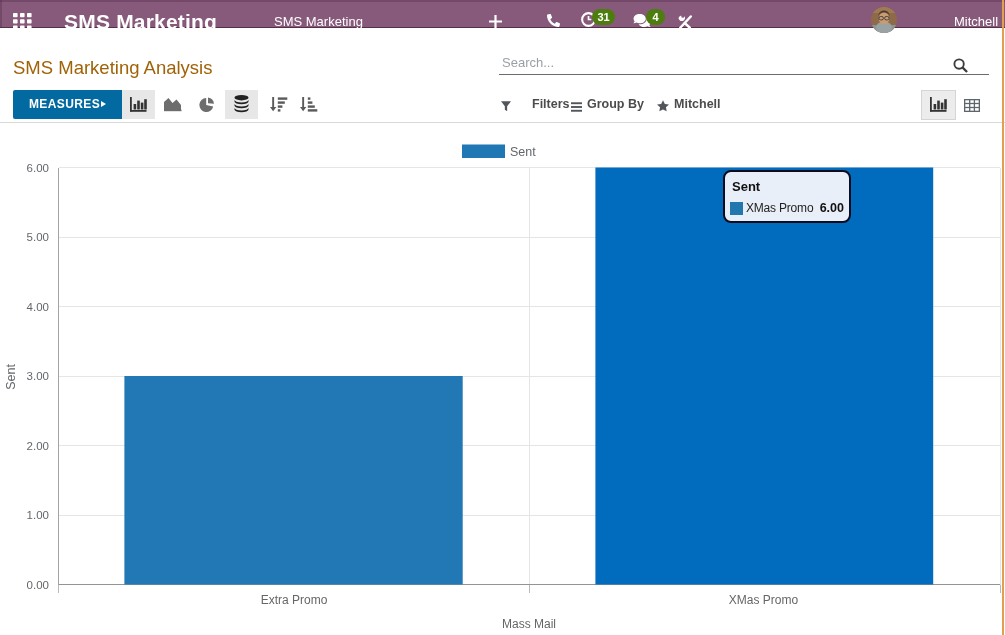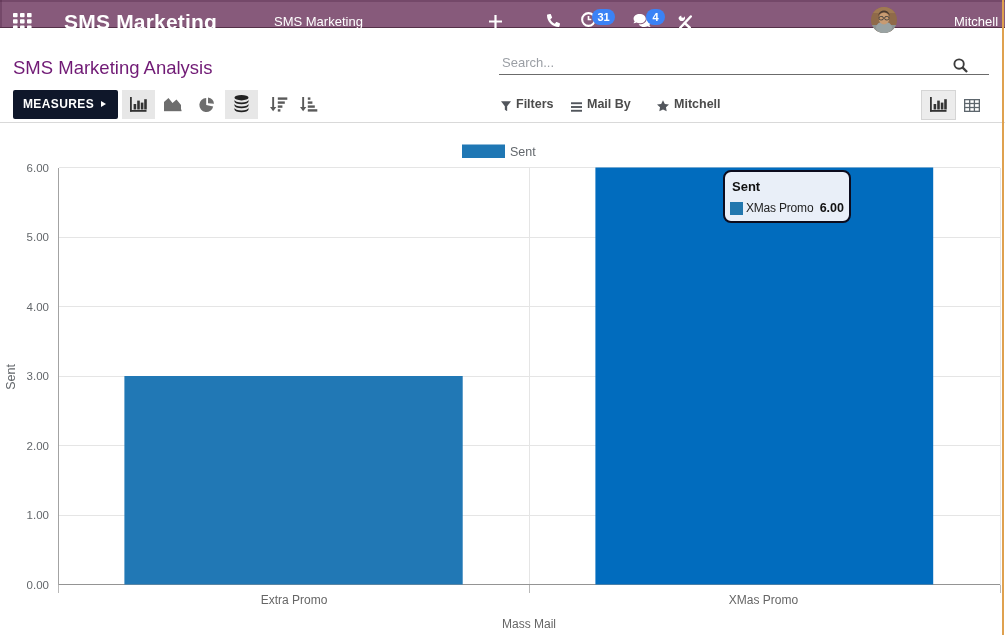--- a/index.html
+++ b/index.html
@@ -9,34 +9,34 @@
 .abs { position:absolute; }
 
 
 #nav { position:absolute; left:0; top:0; width:1005px; height:28px;
   background:#875A7B; border-bottom:1px solid #553049;
   box-shadow: inset 0 2px 0 rgba(60,20,50,0.25), inset 2px 0 0 rgba(60,20,50,0.25); }
 #nav .brand { position:absolute; left:64px; top:0; height:43px; line-height:43px;
   color:#fff; font-size:21px; font-weight:bold; letter-spacing:0.2px; }
 #nav .menu { position:absolute; top:0; height:43px; line-height:43px;
   color:#fff; font-size:13px; }
-.badge { position:absolute; background:#3b82f6; color:#fff; font-size:11px;
+.badge { position:absolute; background:#4d7c0f; color:#fff; font-size:11px;
   font-weight:bold; border-radius:8px; height:16px; line-height:16px;
   text-align:center; top:9px; }
 
 
 #cp { position:absolute; left:0; top:44px; width:1005px; height:79px;
   background:#fff; border-bottom:1px solid #d9d9d9; }
-#cp .title { position:absolute; left:13px; top:13px; font-size:18.5px; color:#701a75; }
+#cp .title { position:absolute; left:13px; top:13px; font-size:18.5px; color:#a16207; }
 #search { position:absolute; left:499px; top:7px; width:490px; height:24px;
   border-bottom:1px solid #6b6b6b; }
 #search .ph { position:absolute; left:3px; top:4px; font-size:13px; color:#9b9fa5; }
 #search svg { position:absolute; right:21px; top:7px; }
-.btn-measures { position:absolute; left:13px; top:46px; width:105px; height:29px;
-  background:#0f172a; color:#fff; font-weight:bold; font-size:12px;
+.btn-measures { position:absolute; left:13px; top:46px; width:117px; height:29px;
+  background:#0369a1; color:#fff; font-weight:bold; font-size:12px;
   text-align:center; line-height:29px; letter-spacing:0.4px; border-radius:2px;
   padding-right:14px; }
 .btn-measures .caret { position:absolute; left:88px; top:11px; width:0; height:0;
   border-left:5px solid #fff; border-top:3.5px solid transparent;
   border-bottom:3.5px solid transparent; }
 .cpbtn { position:absolute; top:46px; width:33px; height:29px;
   display:flex; align-items:center; justify-content:center; }
 .cpbtn.active { background:#e7e7e7; }
 .fgf { position:absolute; top:46px; height:29px; line-height:29px; font-size:12.5px;
   font-weight:bold; color:#4c4c4c; }
@@ -194,29 +194,29 @@
           <rect x="7.8" y="4.4" width="4.6" height="2.4"></rect>
           <rect x="7.8" y="8.4" width="7" height="2.4"></rect>
           <rect x="7.8" y="12.2" width="9.5" height="2.4"></rect>
         </g>
       </svg>
     </div>
 
     <svg class="abs" style="left:501px; top:56.5px;" width="10" height="10.5" viewBox="0 0 13 13">
       <path d="M0 0 H13 L8 6.5 V13 L5 11 V6.5 Z" fill="#52565c"></path>
     </svg>
-    <div class="fgf" style="left:516px;">Filters</div>
+    <div class="fgf" style="left:532px;">Filters</div>
     <svg class="abs" style="left:571px; top:57.5px;" width="11" height="10" viewBox="0 0 14 12">
       <g fill="#52565c">
           <rect width="14" height="2.4"></rect>
           <rect y="4.8" width="14" height="2.4"></rect>
           <rect y="9.6" width="14" height="2.4"></rect>
         </g>
     </svg>
-    <div class="fgf" style="left:587px;">Mail By</div>
+    <div class="fgf" style="left:587px;">Group By</div>
     <svg class="abs" style="left:657px; top:56px;" width="12" height="11.5" viewBox="0 0 15 14">
       <path d="M7.5 0 L9.8 4.7 L15 5.4 L11.2 9 L12.1 14 L7.5 11.6 L2.9 14 L3.8 9 L0 5.4 L5.2 4.7 Z" fill="#52565c"></path>
     </svg>
     <div class="fgf" style="left:674px;">Mitchell</div>
 
     <div class="vsw active" style="left:921px;">
       <svg width="18" height="16" viewBox="0 0 18 16">
         <g fill="#333">
           <rect x="0" y="0" width="1.8" height="14.5"></rect>
           <rect x="0" y="13" width="16.5" height="1.8"></rect>

